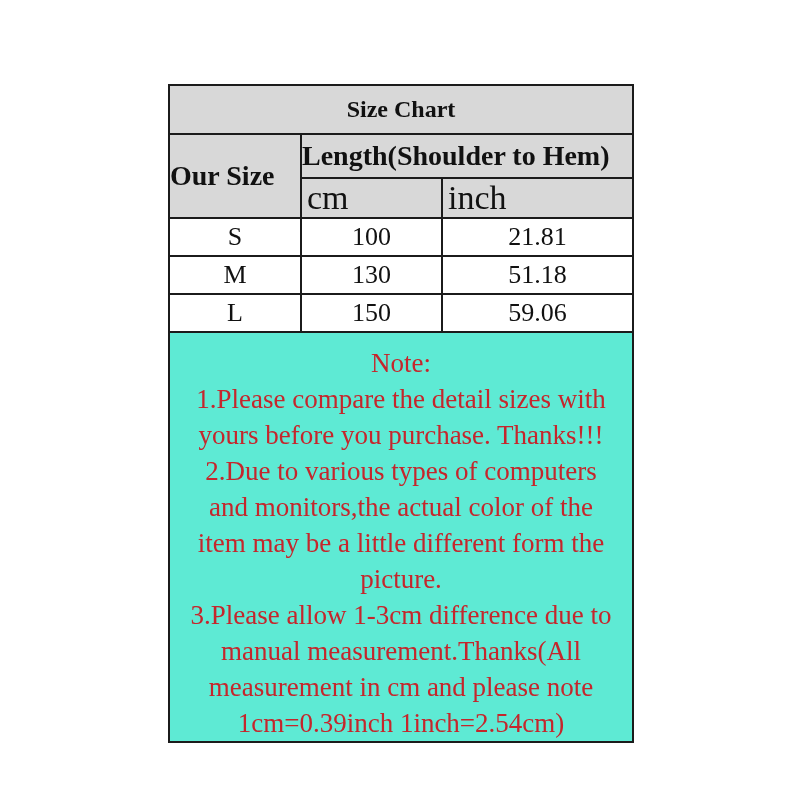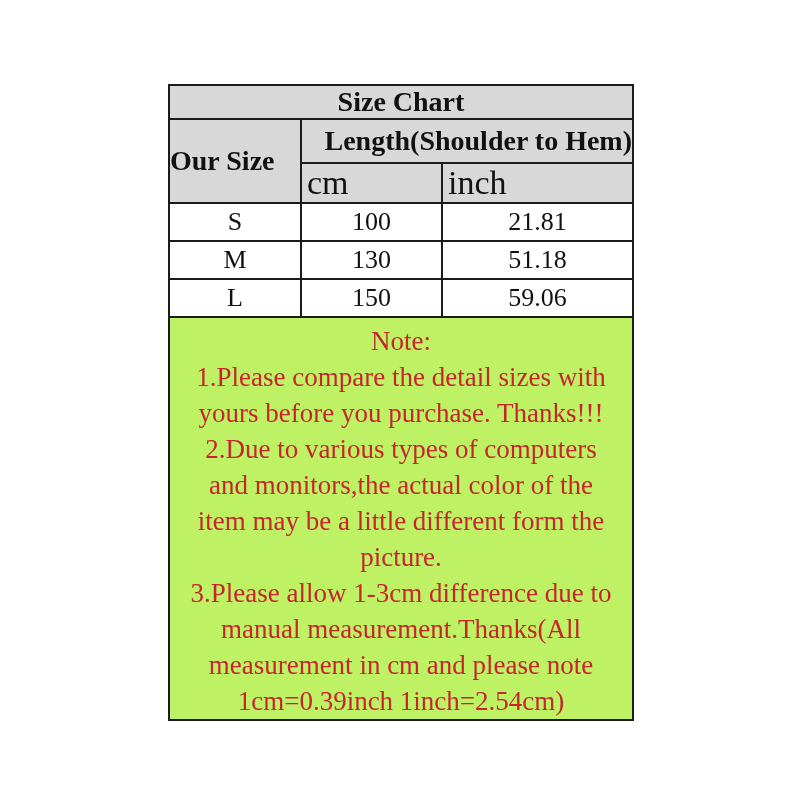--- a/index.html
+++ b/index.html
@@ -19,50 +19,50 @@
   }
   table.size-chart td{
     border:2px solid var(--border-color);
     overflow:hidden;
   }
   col.c1{width:132px;}
   col.c2{width:141px;}
   col.c3{width:191px;}
 
   td.title-cell{
-    height:29px;background:var(--header-bg);
+    height:49px;background:var(--header-bg);
     text-align:center;vertical-align:middle;
-    font-weight:bold;font-size:28px;margin-left:8px;
+    font-weight:bold;font-size:24px;margin-left:8px;
   }
   td.oursize-cell{
     background:var(--header-bg);
     vertical-align:middle;
     font-weight:bold;font-size:28px;
   }
   td.length-cell{
     height:44px;background:var(--header-bg);
-    text-align:right;vertical-align:middle;
+    text-align:left;vertical-align:middle;
     font-weight:bold;font-size:28px;
   }
   td.unit-cell{
     height:37px;background:var(--header-bg);
     text-align:left;vertical-align:middle;
     font-size:34px;padding-left:5px;
   }
   td.data-cell{
     height:38px;background:#ffffff;
     text-align:center;vertical-align:middle;
     font-size:26px;
   }
   td.note-cell{
-    height:310px;background:#bef264;
+    height:310px;background:#5eead4;
     vertical-align:top;
     color:var(--note-red);
     font-size:27px;
-    padding-top:5px;
+    padding-top:12px;
   }
   .note-line{
     text-align:center;
     line-height:36px;
     white-space:nowrap;
   }
 </style>
 </head>
 <body>
 

